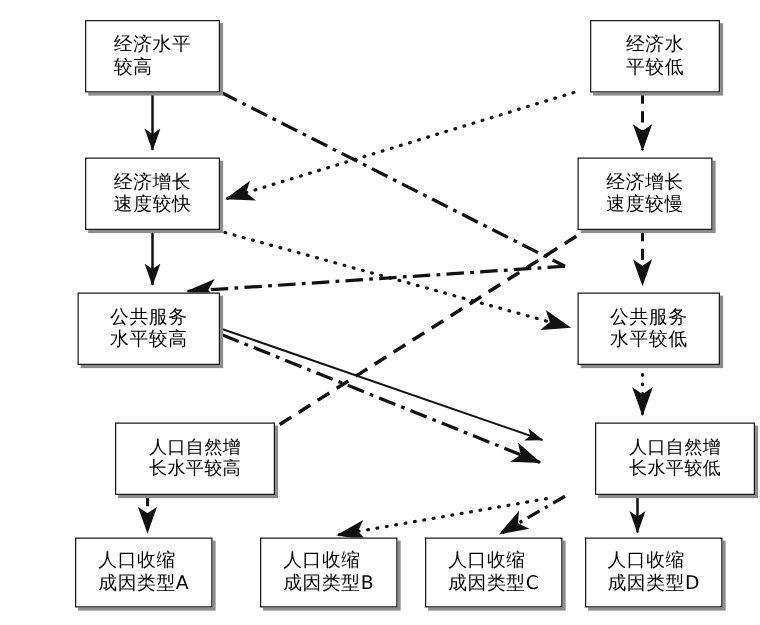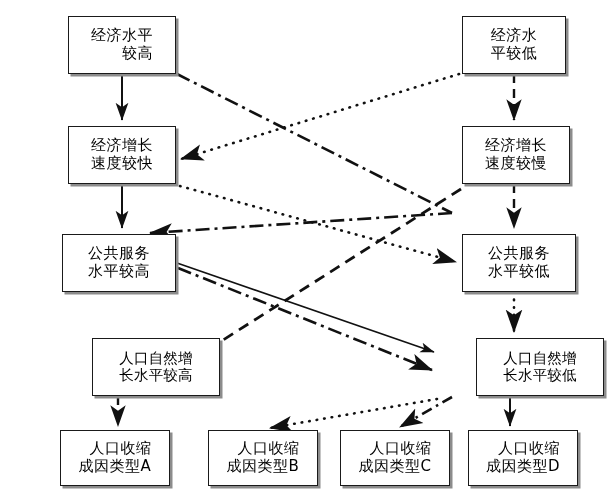--- a/index.html
+++ b/index.html
@@ -12,21 +12,21 @@
   svg#wires{position:absolute;left:0;top:0;width:608px;height:500px;}
   .node{
     position:absolute;
     box-sizing:border-box;
     background:#ffffff;
     border:1.6px solid #1a1a1a;
     box-shadow:2.5px 2.5px 0 0 #8c8c8c;
     display:flex;
     align-items:center;
     justify-content:center;
-    text-align:right;
+    text-align:left;
     line-height:1.18;
     font-size:15px;
     letter-spacing:0.5px;
     z-index:5;
   }
   .node span{display:block;padding:0 2px;}
   .node.wide{font-size:14.5px;letter-spacing:0.2px;margin-left:36px;}
 </style>
 </head>
 <body>
@@ -71,21 +71,21 @@
       <path d="M437,399 L270,428" stroke-width="2.6" stroke-dasharray="0.6,7" stroke-linecap="round" marker-end="url(#ahS)"></path>
 
       <path d="M452,397 L400,427" stroke-width="2.6" stroke-dasharray="11,5,2.5,5" marker-end="url(#ahS)"></path>
     </g>
   </svg>
 
   <div class="node" style="left:68px;top:16px;width:108px;height:58px;">
     <span>经济水平<br>较高</span>
   </div>
 
-  <div class="node" style="left:462px;top:16px;width:104px;height:58px;">
+  <div class="node" style="left:472px;top:16px;width:104px;height:58px;">
     <span>经济水<br>平较低</span>
   </div>
 
   <div class="node" style="left:68px;top:126px;width:108px;height:58px;">
     <span>经济增长<br>速度较快</span>
   </div>
 
   <div class="node" style="left:462px;top:126px;width:108px;height:58px;">
     <span>经济增长<br>速度较慢</span>
   </div>

